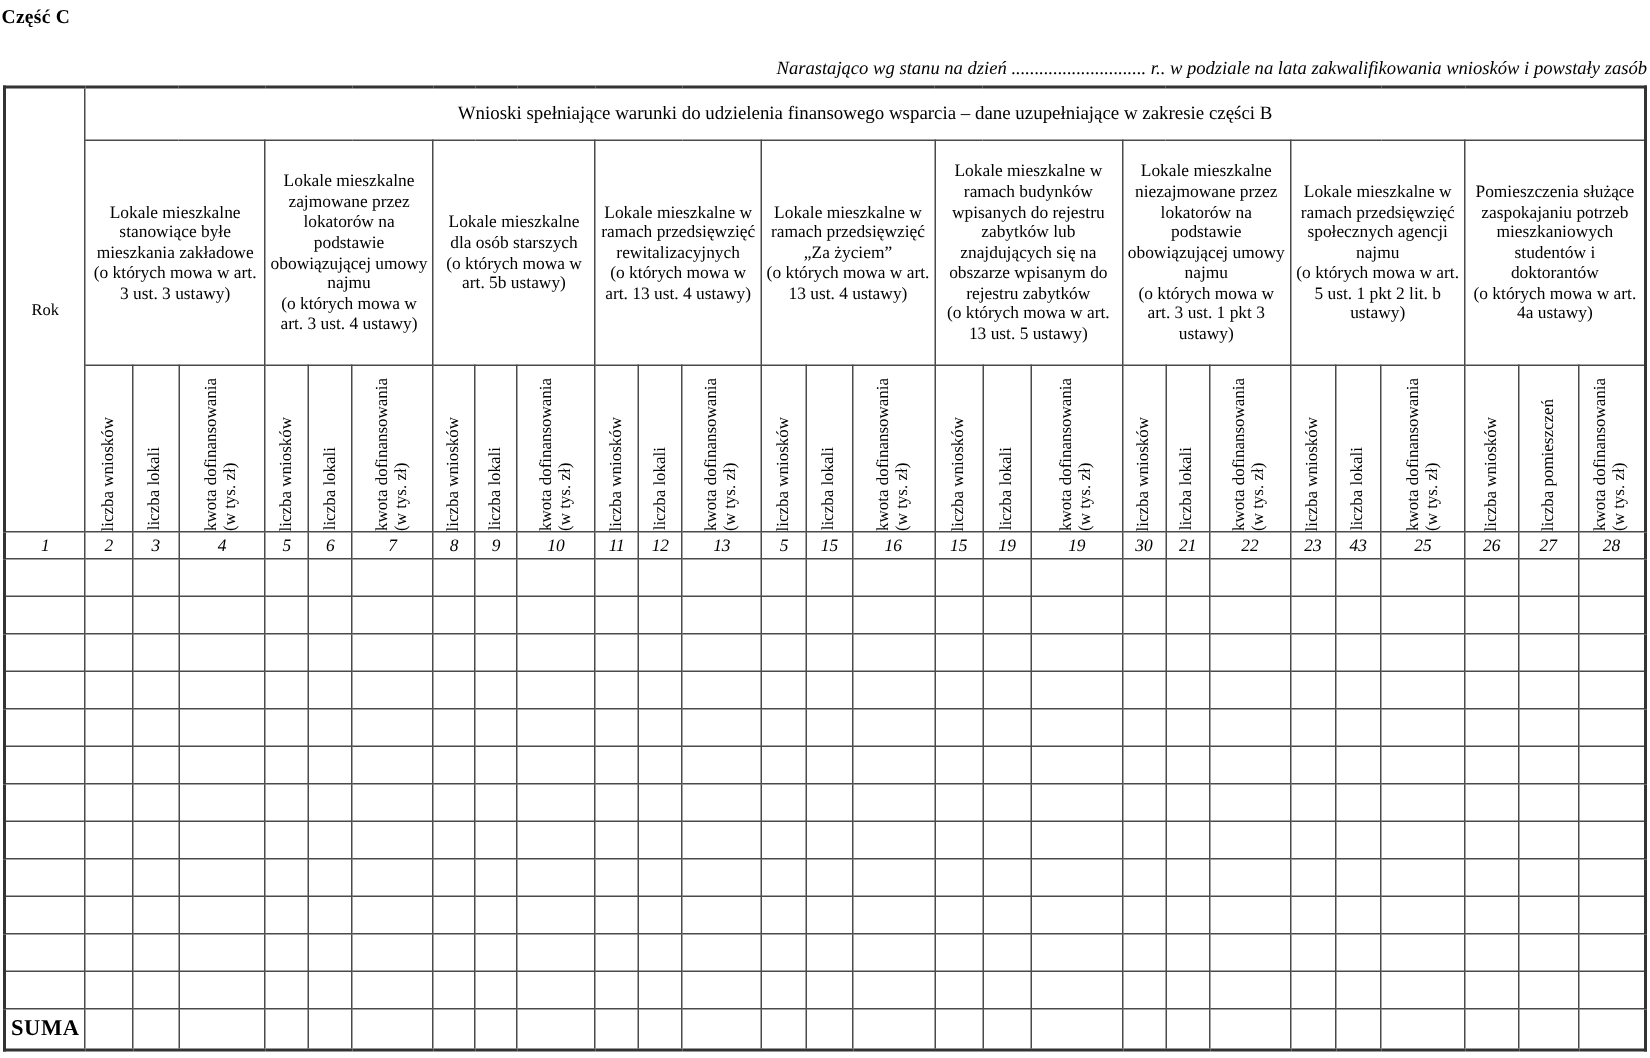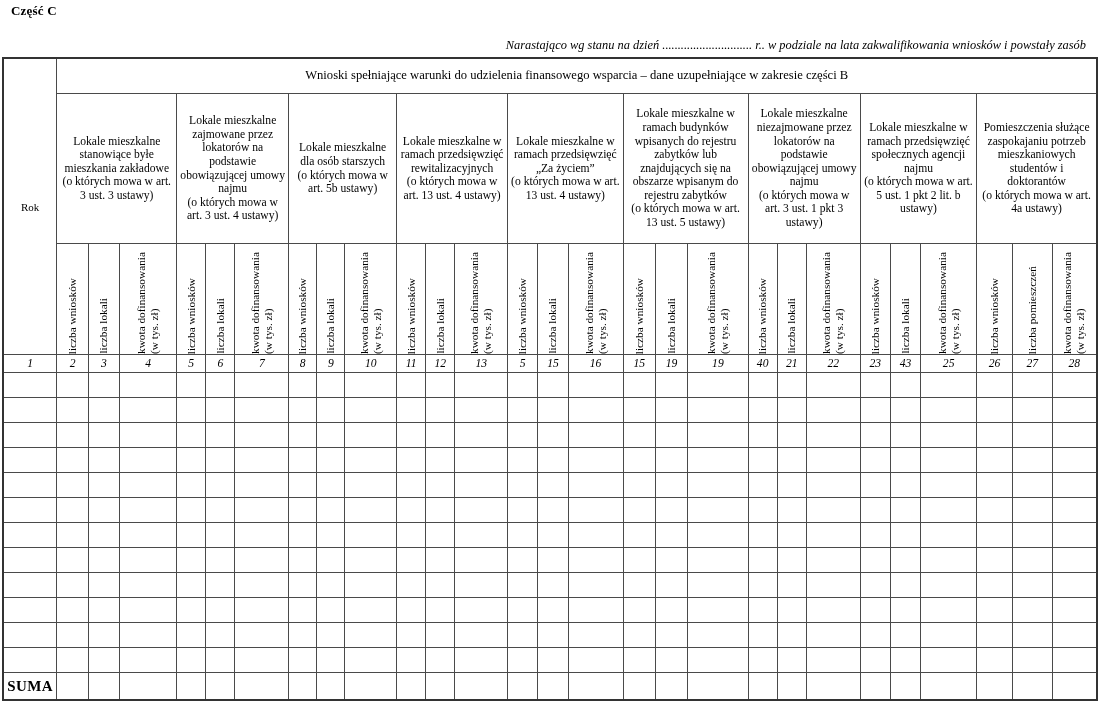--- a/index.html
+++ b/index.html
@@ -15,30 +15,30 @@
     overflow: hidden;
   }
   .page {
     position: relative;
     width: 1100px;
     height: 705px;
     box-sizing: border-box;
   }
   .part-title {
     position: absolute;
-    left: 11px;
+    left: 1px;
     top: 3px;
     font-size: 13px;
     font-weight: bold;
     font-family: "Liberation Serif", serif;
     letter-spacing: 0.2px;
   }
   .narast {
     position: absolute;
-    right: 14px;
+    right: 2px;
     top: 38px;
     font-size: 12.4px;
     font-style: italic;
     font-family: "Liberation Serif", serif;
     white-space: nowrap;
   }
   table.form {
     position: absolute;
     left: 2px;
     top: 57px;
@@ -338,21 +338,21 @@
           <td class="">10</td>
           <td class="grp-sep-l ">11</td>
           <td class="">12</td>
           <td class="">13</td>
           <td class="grp-sep-l ">5</td>
           <td class="">15</td>
           <td class="">16</td>
           <td class="grp-sep-l ">15</td>
           <td class="">19</td>
           <td class="">19</td>
-          <td class="grp-sep-l ">40</td>
+          <td class="grp-sep-l ">30</td>
           <td class="">21</td>
           <td class="">22</td>
           <td class="grp-sep-l ">23</td>
           <td class="">43</td>
           <td class="">25</td>
           <td class="grp-sep-l ">26</td>
           <td class="">27</td>
           <td class="outer-r">28</td>
         </tr>
         <tr class="datarow">

